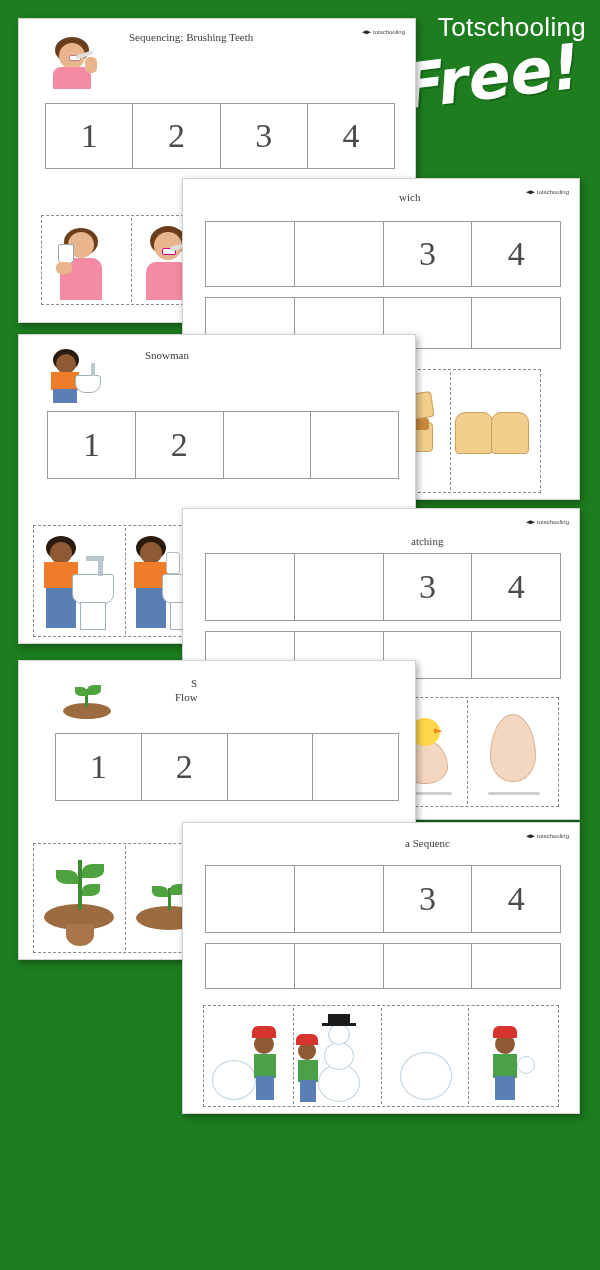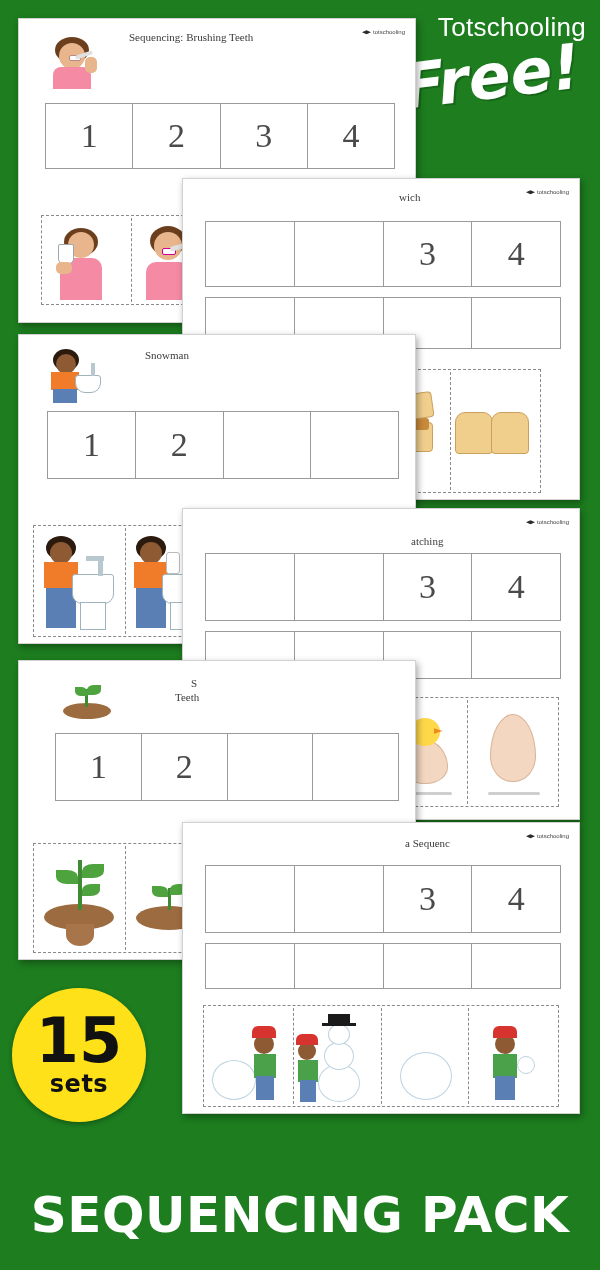--- a/index.html
+++ b/index.html
@@ -461,21 +461,21 @@
         <div class="art">
           <div class="egg" style="left:22px; top:14px; width:46px; height:68px;"></div>
           <div class="r" style="left:20px; top:92px; width:52px; height:3px; background:#cfcfcf; border-radius:2px;"></div>
         </div>
       </div>
     </div>
   </div>
 
   <div class="sheet" style="left:18px; top:660px; width:398px; height:300px;">
     <div class="sheet-title" style="left:172px; top:16px;">S</div>
-    <div class="sheet-title" style="left:156px; top:30px;">Teeth</div>
+    <div class="sheet-title" style="left:156px; top:30px;">Flow</div>
 
     <div class="thumb-img" style="left:40px; top:18px; width:56px; height:44px;">
       <div class="art">
         <div class="soil" style="left:4px; top:24px; width:48px; height:16px;"></div>
         <div class="stem" style="left:26px; top:10px; width:3px; height:18px;"></div>
         <div class="leaf" style="left:28px; top:6px; width:14px; height:10px;"></div>
         <div class="leaf" style="left:16px; top:8px; width:12px; height:9px; border-radius:0 50% 0 50%;"></div>
       </div>
     </div>
 
@@ -583,20 +583,15 @@
           <div class="c skinD" style="left:26px; top:26px; width:20px; height:20px;"></div>
           <div class="hatred" style="left:24px; top:18px; width:24px; height:12px;"></div>
           <div class="r shirtG" style="left:24px; top:46px; width:24px; height:24px;"></div>
           <div class="r jeans" style="left:26px; top:68px; width:20px; height:24px;"></div>
           <div class="snowball" style="left:48px; top:48px; width:18px; height:18px;"></div>
         </div>
       </div>
     </div>
   </div>
 
-  <div class="sets-badge">
-    <span class="sets-num">15</span>
-    <span class="sets-word">sets</span>
-  </div>
-
-  <div class="bottom-title">SEQUENCING PACK</div>
+
 
 </div>
 
 </body></html>

